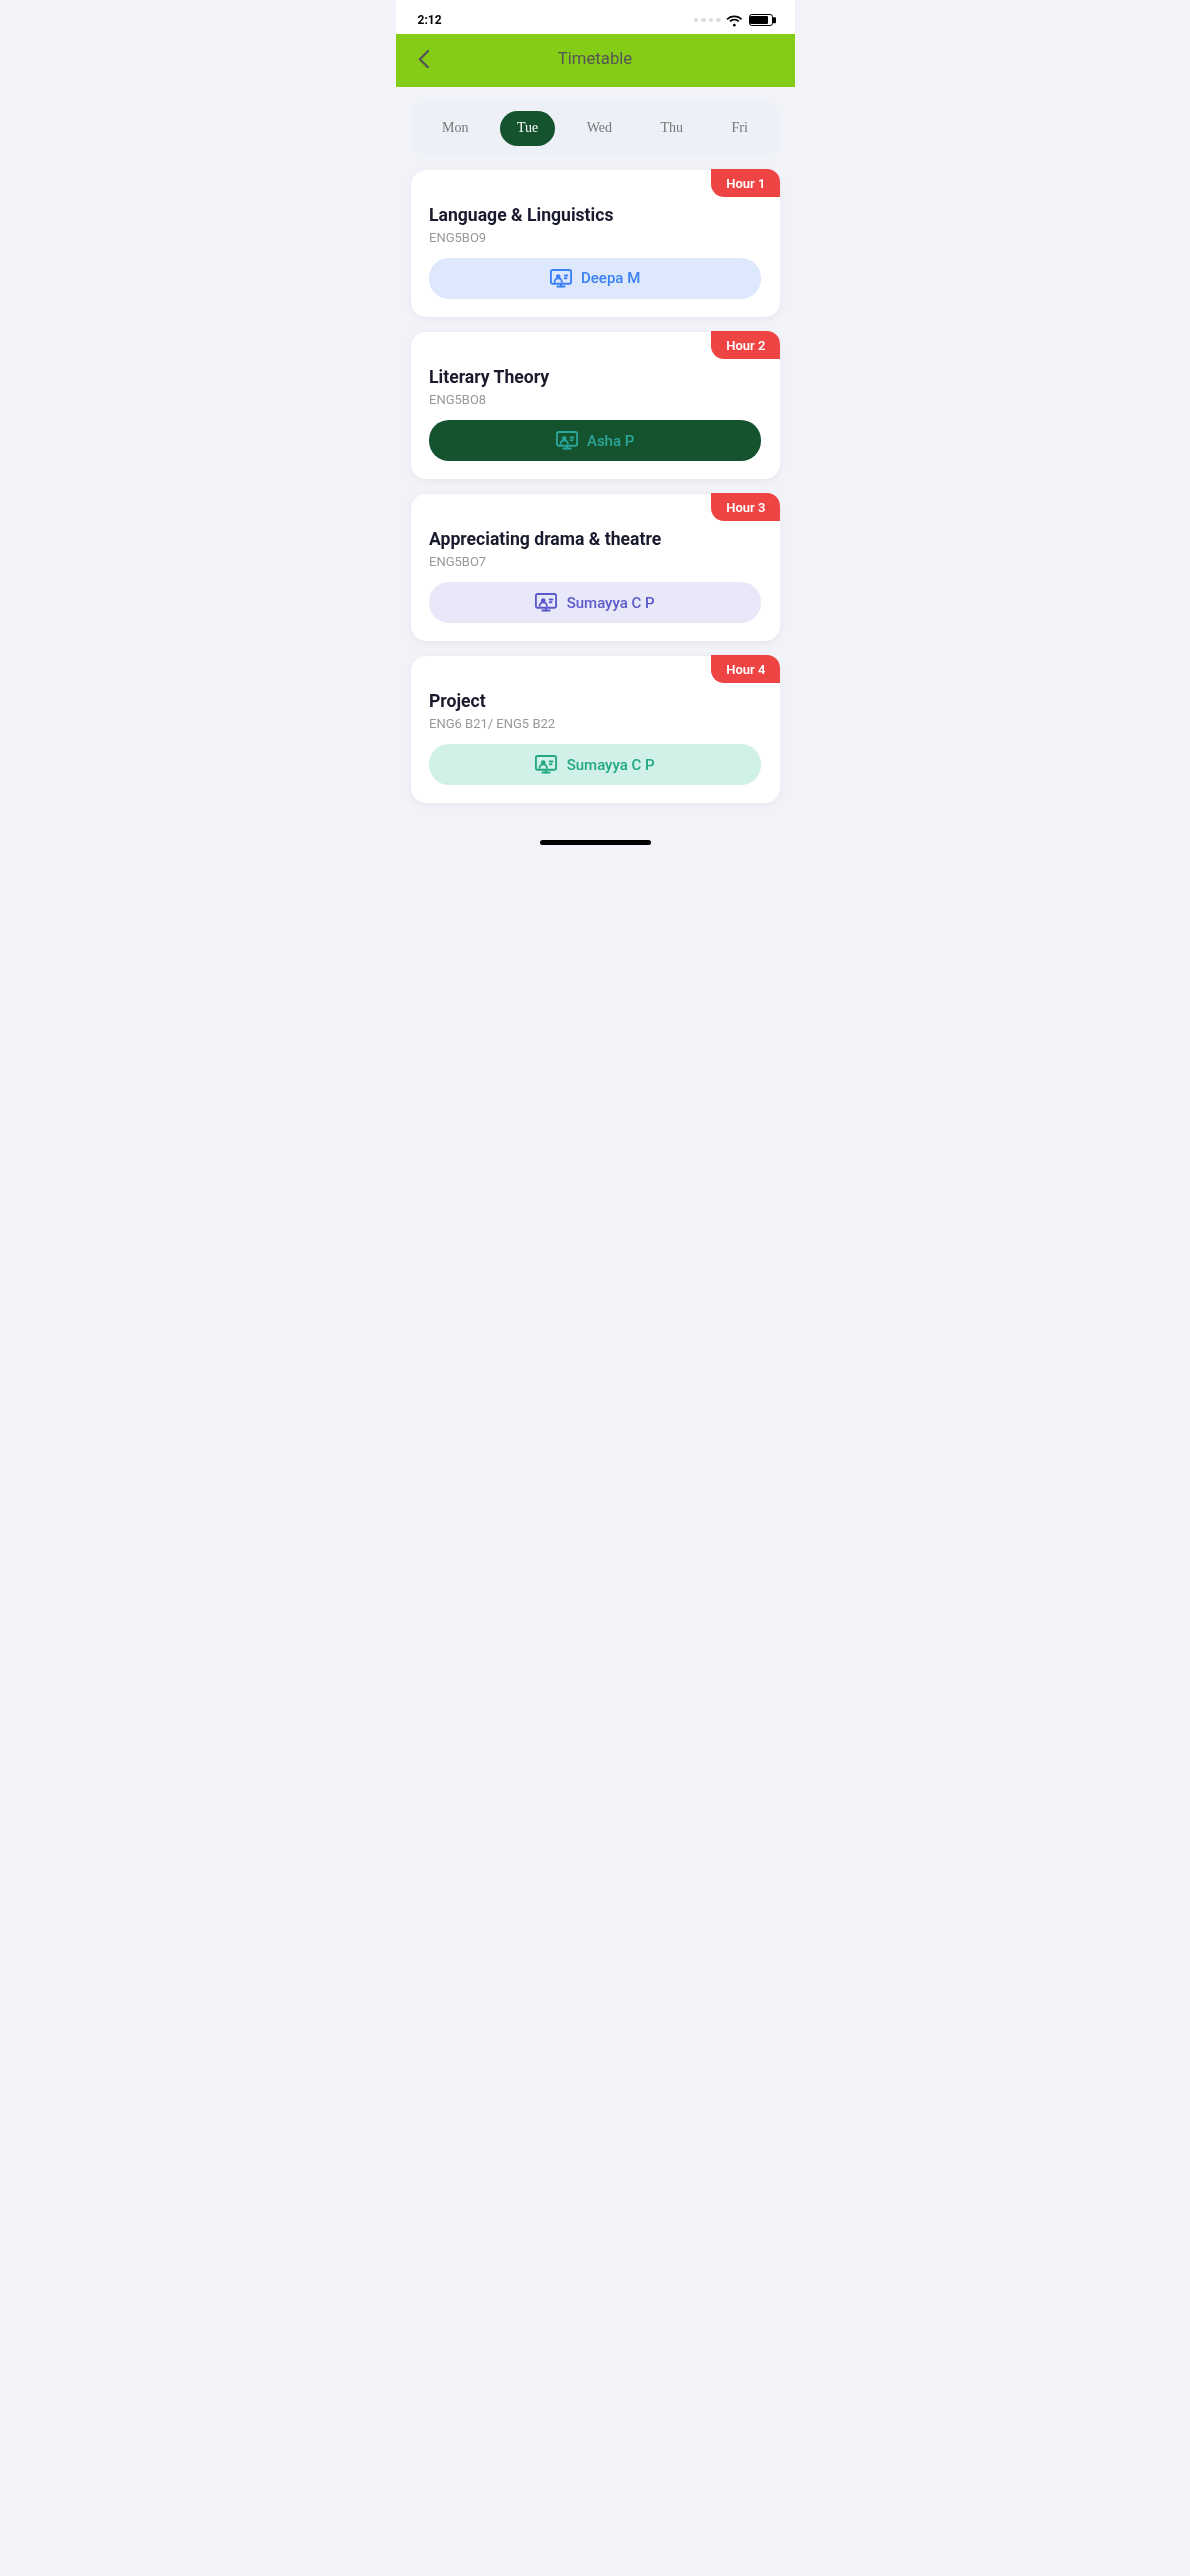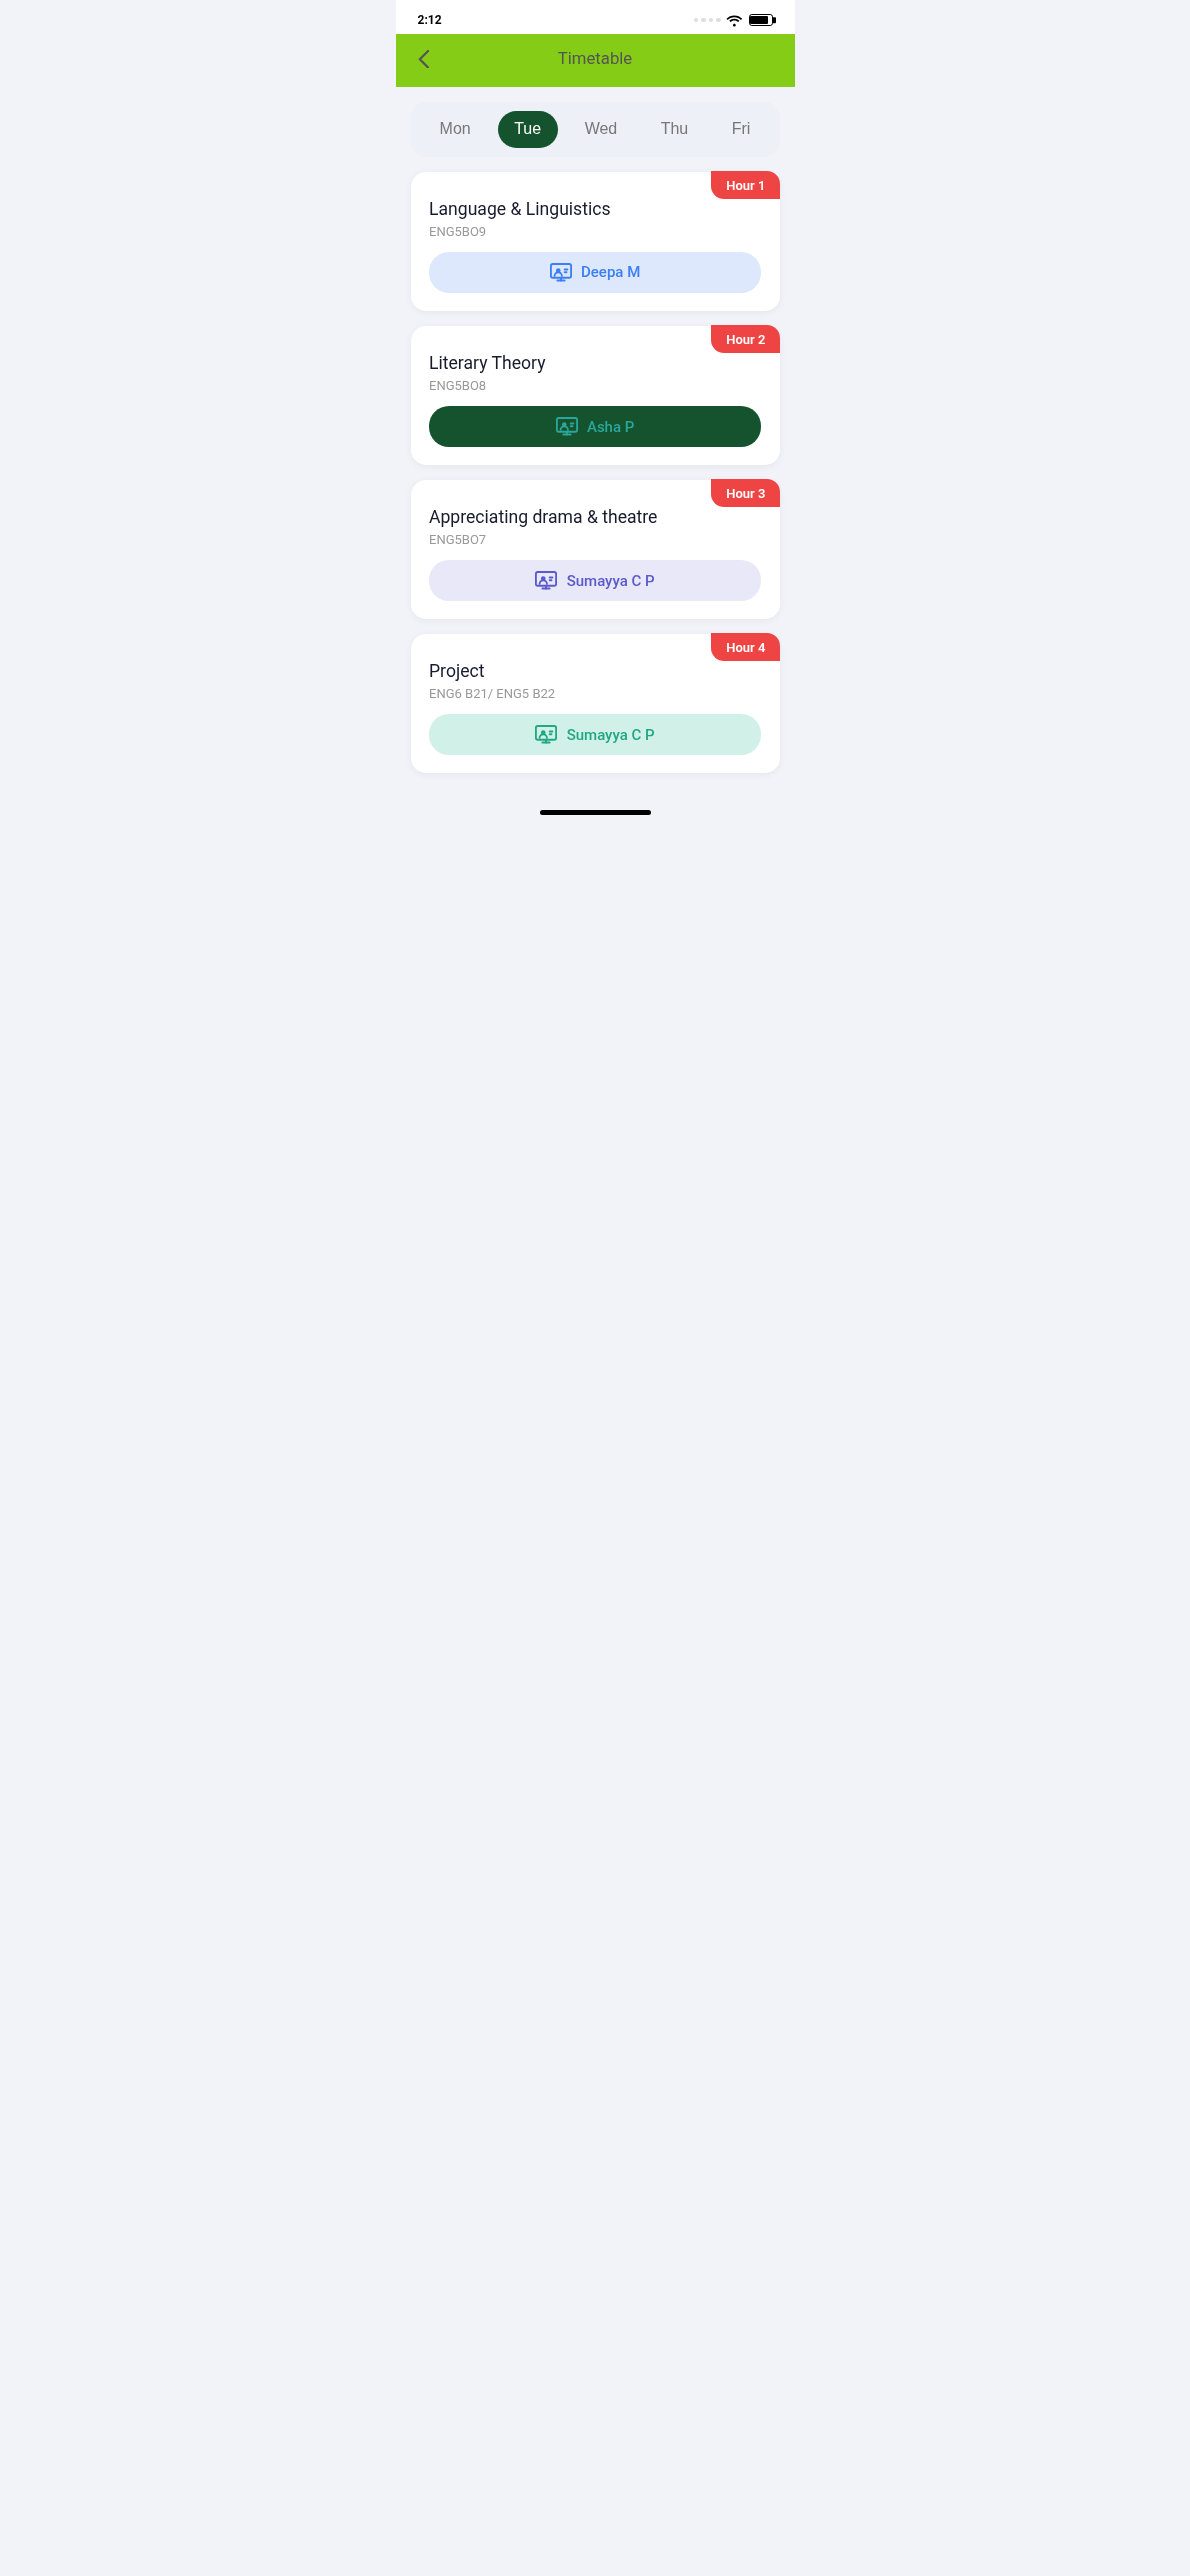--- a/index.html
+++ b/index.html
@@ -118,26 +118,27 @@
       border-radius: 15px;
       display: flex;
       align-items: center;
       justify-content: space-around;
       padding: 9.3px 7.4px;
     }
 
     .day-item {
       padding: 9.3px 16.7px;
       border-radius: 46px;
-      font-size: 16px;
+      font-size: 14px;
       font-weight: 500;
       color: #777;
       cursor: pointer;
       border: none;
       background: none;
+      font-family: Liberation Serif, serif;
     }
 
     .day-item.active {
       background: #14532d;
       color: white;
     }
 
     
     .cards-container {
       padding: 0 15px;
@@ -161,24 +162,24 @@
       background: #ef4444;
       color: white;
       font-size: 13px;
       font-weight: 600;
       padding: 6.5px 15px;
       border-radius: 0 13px 0 13px;
     }
 
     .subject-title {
       font-size: 17.6px;
-      font-weight: 400;
+      font-weight: 700;
       color: #1a1a2e;
       margin-bottom: 5.6px;
-      margin-top: 8px;
+      margin-top: 16px;
       padding-right: 74px;
     }
 
     .subject-code {
       font-size: 13px;
       color: #999;
       margin-bottom: 13px;
     }
 
     .teacher-chip {

